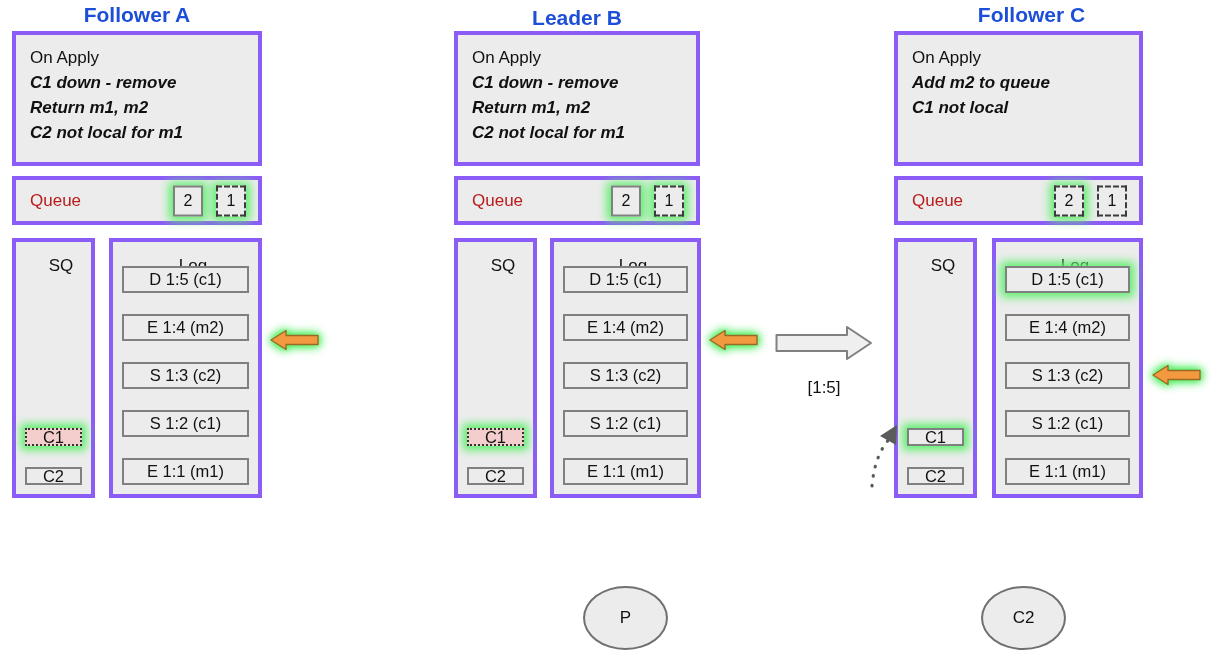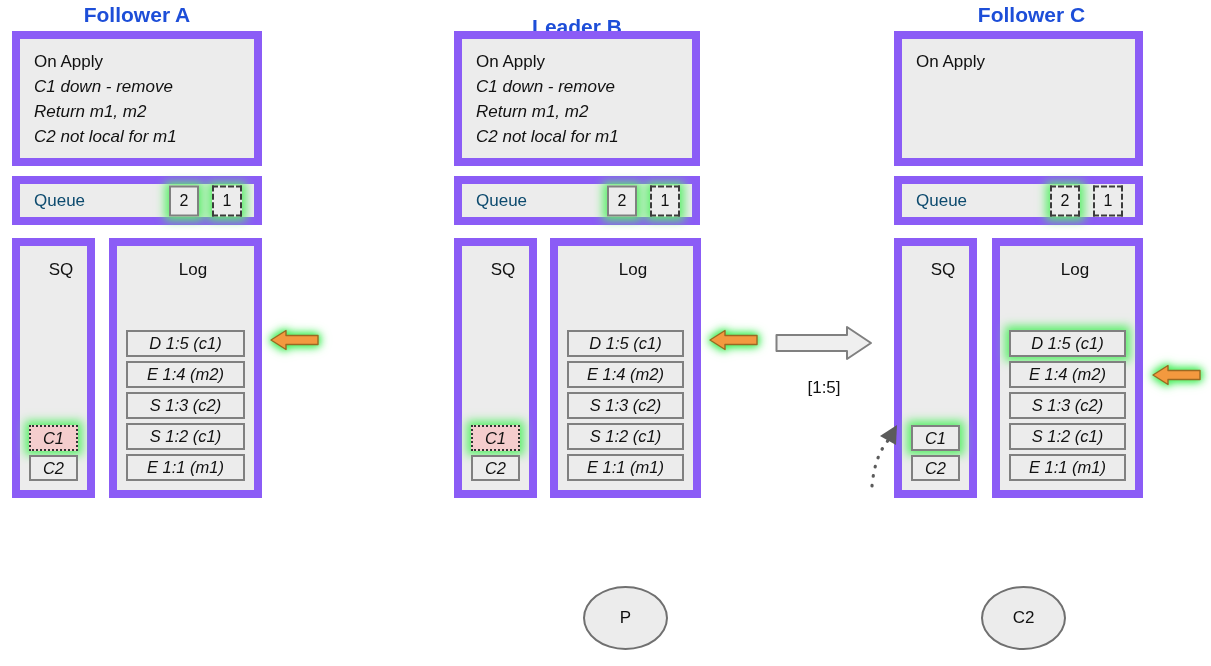--- a/index.html
+++ b/index.html
@@ -18,41 +18,41 @@
     font-size: 21px;
     font-weight: bold;
     text-align: center;
     color: #1d4ed8;
     letter-spacing: 0px;
     white-space: nowrap;
   }
   .panel {
     position: absolute;
     background: #ececec;
-    border: 8px solid #8b5cf6;
+    border: 4px solid #8b5cf6;
     box-sizing: border-box;
   }
   .apply-box {
     padding: 10px 0 0 14px;
   }
   .apply-line {
     font-size: 17px;
     line-height: 25px;
     color: #111;
     white-space: nowrap;
   }
-  .apply-line.em { font-style: italic; }
+  .apply-line.em { font-style: italic; font-weight: bold; }
 
   .queue-label {
     position: absolute;
     left: 14px;
     top: 50%;
     transform: translateY(-50%);
     font-size: 17px;
-    color: #0c4a6e;
+    color: #b91c1c;
   }
   .qcells {
     position: absolute;
     right: 12px;
     top: 50%;
     transform: translateY(-50%);
     display: flex;
     gap: 13px;
     align-items: center;
   }
@@ -74,38 +74,37 @@
     text-align: center;
     font-size: 17px;
     color: #111;
   }
   .stack {
     position: absolute;
     left: 9px; right: 9px;
     bottom: 9px;
     display: flex;
     flex-direction: column;
-    gap: 4px;
-    font-style: italic;
+    gap: 21px;
   }
   .cell {
     background: #ececec;
     border: 2px solid #808080;
     box-sizing: border-box;
     height: 27px;
     display: flex; align-items: center; justify-content: center;
     font-size: 16.5px;
     color: #111;
     white-space: nowrap;
   }
   .cell.pink {
     background: #f4cdcd;
     border: 2px dotted #333;
   }
-  .cell.sq { height: 26px; }
+  .cell.sq { height: 18px; }
 
   .arrow-left {
     position: absolute;
     width: 49px; height: 22px;
   }
   .arrow-left .glowwrap { filter: drop-shadow(0 0 5px #48ef5c) drop-shadow(0 0 3px #48ef5c); }
 
   .arrow-hollow {
     position: absolute;
     width: 98px; height: 36px;
@@ -169,21 +168,21 @@
 </div>
 
 <div class="arrow-left" style="left:270px; top:329px;">
   <div class="glowwrap">
     <svg width="49" height="22" viewBox="0 0 49 22">
       <path d="M1 11 L16 1.5 L16 6.5 L48 6.5 L48 15.5 L16 15.5 L16 20.5 Z" fill="#f3993f" stroke="#9a6a22" stroke-width="1.4" stroke-linejoin="round"></path>
     </svg>
   </div>
 </div>
 
-<div class="node-title" style="left:454px; top:15px; width:246px;">Leader B</div>
+<div class="node-title" style="left:454px; top:6px; width:246px;">Leader B</div>
 
 <div class="panel apply-box" style="left:454px; top:31px; width:246px; height:135px;">
   <div class="apply-line">On Apply</div>
   <div class="apply-line em">C1 down - remove</div>
   <div class="apply-line em">Return m1, m2</div>
   <div class="apply-line em">C2 not local for m1</div>
 </div>
 
 <div class="panel" style="left:454px; top:176px; width:246px; height:49px;">
   <div class="queue-label">Queue</div>
@@ -224,20 +223,22 @@
   <svg width="98" height="36" viewBox="0 0 98 36">
     <path d="M1.5 10 L72 10 L72 2 L96 18 L72 34 L72 26 L1.5 26 Z" fill="#efefef" stroke="#808080" stroke-width="2" stroke-linejoin="round"></path>
   </svg>
 </div>
 <div class="xfer-label" style="left:775px; top:378px; width:98px;">[1:5]</div>
 
 <div class="node-title" style="left:907px; top:3px; width:249px;">Follower C</div>
 
 <div class="panel apply-box" style="left:894px; top:31px; width:249px; height:135px;">
   <div class="apply-line">On Apply</div>
+  <div class="apply-line em">Add m2 to queue</div>
+  <div class="apply-line em">C1 not local</div>
 </div>
 
 <div class="panel" style="left:894px; top:176px; width:249px; height:49px;">
   <div class="queue-label">Queue</div>
   <div class="qcells">
     <div class="qcell dashed glow">2</div>
     <div class="qcell dashed">1</div>
   </div>
 </div>
 

